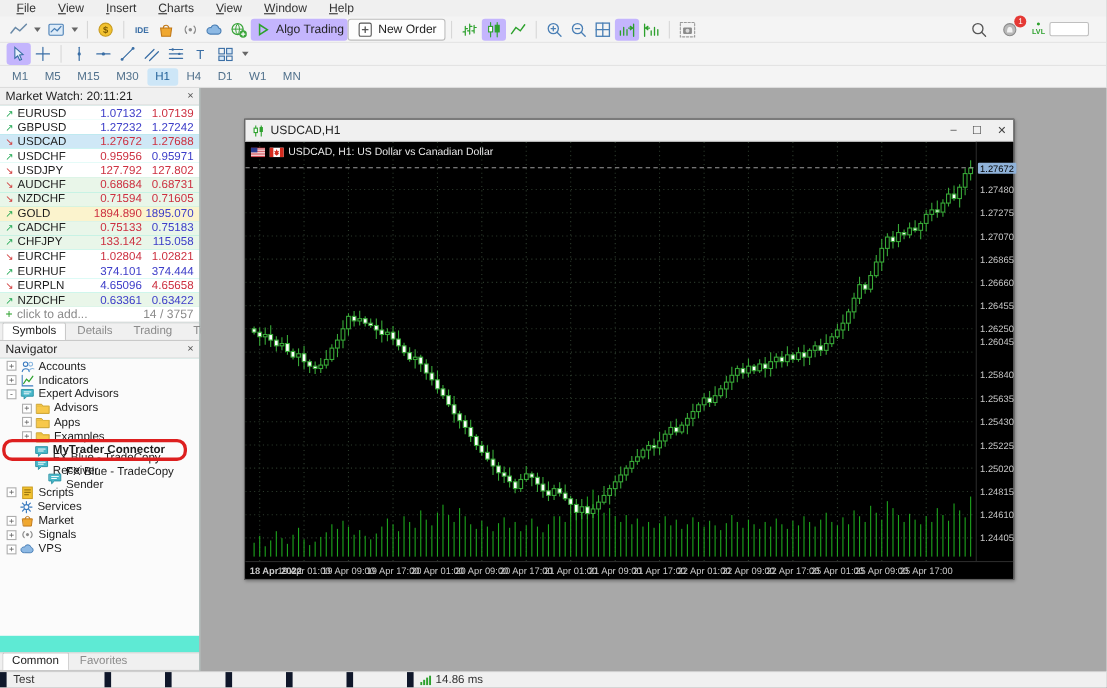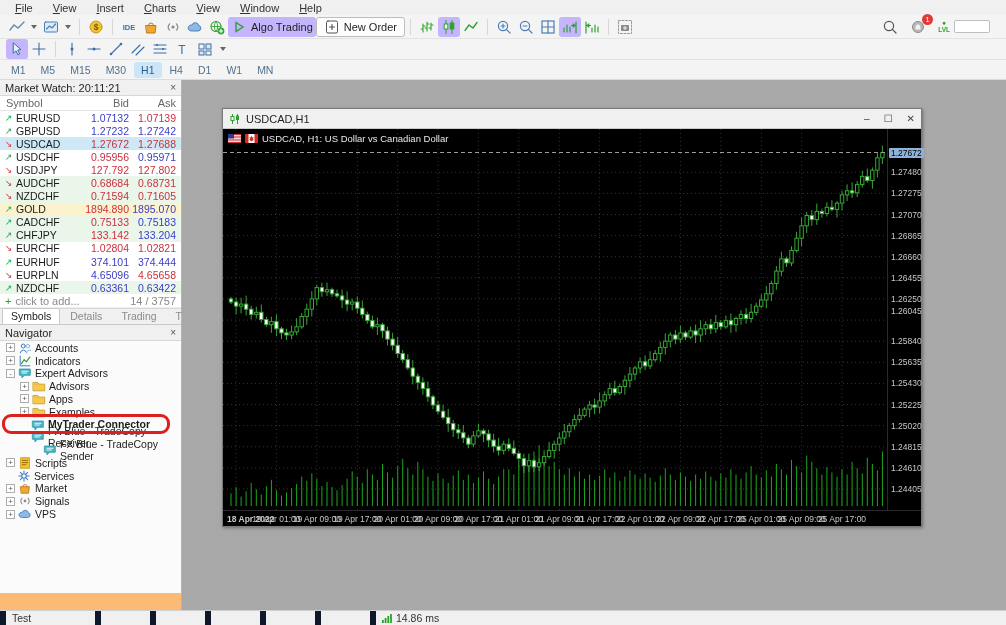--- a/index.html
+++ b/index.html
@@ -23,21 +23,21 @@
   .bellwrap { position:relative; }
   .toggle { width:36px; height:13px; border:1px solid #bfbfbf; background:#fff; border-radius:2px; overflow:hidden; }
   .toggle .fill { height:100%; width:55%; background:#4caf50; }
   .lvl { font-size:6.5px; color:#2da12d; font-weight:bold; text-align:center; line-height:1; }
 
   .tfbar { position:absolute; left:0; top:60px; width:1006px; height:20px; background:#f4f4f4; border-bottom:1px solid #dcdcdc; display:flex; align-items:center; padding-left:4px; }
   .tf { padding:2px 7px; font-size:10.5px; color:#51718c; border-radius:3px; margin-right:1px; }
   .tf.active { background:#cde6f7; color:#1f5e96; }
 
   
-  .leftcol { position:absolute; left:0; top:80px; width:182px; height:530px; background:#fdba74; border-right:1px solid #b5b5b5; }
+  .leftcol { position:absolute; left:0; top:80px; width:182px; height:530px; background:#5eead4; border-right:1px solid #b5b5b5; }
   .panel-head { height:16px; background:#f0f0f0; border-bottom:1px solid #d8d8d8; display:flex; align-items:center; padding:0 5px; color:#1f1f1f; }
   .panel-head .x { margin-left:auto; color:#555; font-size:10px; }
   .mw-cols { height:15px; display:flex; align-items:center; border-bottom:1px solid #e4e4e4; color:#666; background:#fff; }
   .mw-cols .c1 { flex:1; padding-left:6px; }
   .mw-cols .c2 { width:52px; text-align:right; }
   .mw-cols .c3 { width:52px; text-align:right; padding-right:5px; }
   .mwrow { height:13.1px; display:flex; align-items:center; font-size:10.5px; background:#fff; }
   .mwrow .sym { flex:1; padding-left:4px; display:flex; align-items:center; gap:3px; color:#1c1c1c; }
   .mwrow .arr { font-size:9px; width:9px; text-align:center; }
   .arr.up { color:#1da750; } .arr.dn { color:#d23f3f; }
@@ -363,25 +363,20 @@
     <span class="tf">D1</span>
     <span class="tf">W1</span>
     <span class="tf">MN</span>
   </div>
 
 <div class="leftcol">
   <div class="panel-head">
     <span>Market Watch: 20:11:21</span>
     <span class="x">×</span>
   </div>
-  <div class="mw-cols">
-    <span class="c1">Symbol</span>
-    <span class="c2">Bid</span>
-    <span class="c3">Ask</span>
-  </div>
   <div id="mwrows">
       <div class="mwrow" style="background: rgb(255, 255, 255);">
         <span class="sym">
           <span class="arr up">↗</span>
           <span>EURUSD</span>
         </span>
         <span class="bid pb">1.07132</span>
         <span class="ask pr">1.07139</span>
       </div>
       <div class="mwrow" style="background: rgb(255, 255, 255);">
@@ -447,21 +442,21 @@
         </span>
         <span class="bid pr">0.75133</span>
         <span class="ask pb">0.75183</span>
       </div>
       <div class="mwrow" style="background: rgb(233, 246, 233);">
         <span class="sym">
           <span class="arr up">↗</span>
           <span>CHFJPY</span>
         </span>
         <span class="bid pr">133.142</span>
-        <span class="ask pb">133.204</span>
+        <span class="ask pb">115.058</span>
       </div>
       <div class="mwrow" style="background: rgb(255, 255, 255);">
         <span class="sym">
           <span class="arr dn">↘</span>
           <span>EURCHF</span>
         </span>
         <span class="bid pr">1.02804</span>
         <span class="ask pr">1.02821</span>
       </div>
       <div class="mwrow" style="background: rgb(255, 255, 255);">
@@ -641,20 +636,26 @@
       <div class="trow" style="padding-left: 6px;">
         <span class="exp">+</span>
         <span class="ticon">
           <svg width="16" height="16" viewBox="0 0 16 16" fill="none" stroke-linecap="round">
             <path d="M4.5 12 a3 3 0 1 1 .4-5.9 A3.6 3.6 0 0 1 11.8 6.5 A2.8 2.8 0 0 1 11.3 12 z" fill="#8db9e4" stroke="#4a7fb5"></path>
           </svg>
         </span>
         <span>VPS</span>
       </div>
     </div>
+  <div class="nav-bottom">
+    <div class="mini-tabs" id="navtabs">
+        <span class="mtab active">Common</span>
+        <span class="mtab">Favorites</span>
+      </div>
+  </div>
 </div>
 
 <div class="workspace">
   <div class="chartwin">
     <div class="cw-title">
       <span>
           <svg width="12" height="12" viewBox="0 0 12 12">
             <path d="M3.5 1v10 M8.5 1v10" stroke="#2da12d" stroke-width="1"></path>
             <rect x="2" y="3.5" width="3" height="4" fill="#fff" stroke="#2da12d"></rect>
             <rect x="7" y="2.5" width="3" height="4.5" fill="#2da12d"></rect>

